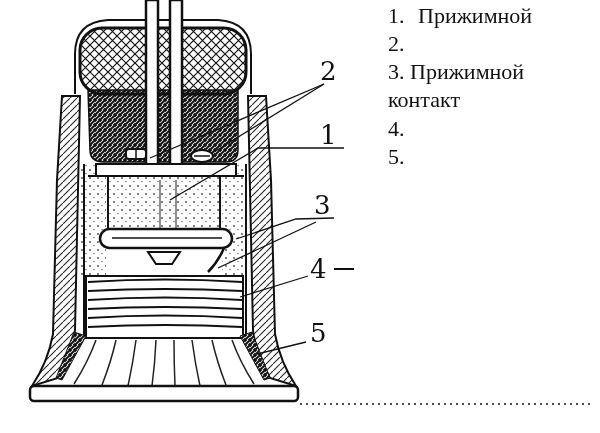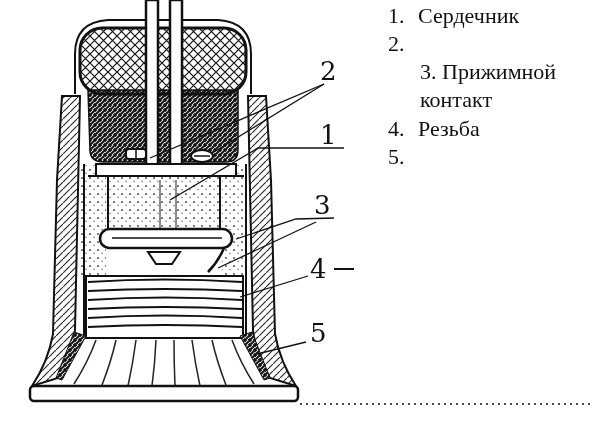--- a/index.html
+++ b/index.html
@@ -16,21 +16,21 @@
     position:absolute;
     left:388px;top:2px;
     width:206px;
     font-size:22px;
     line-height:1.28;
     color:#111;
   }
   .legend-item{display:flex;}
   .legend-item .num{flex:0 0 30px;}
   .legend-item .lbl{width:152px;}
-  .legend-item.wrap-flush{display:block;margin-left:32px;}
+  .legend-item.wrap-flush{display:block;}
   .legend-item.wrap-flush .num,
   .legend-item.wrap-flush .lbl{display:inline;width:auto;}
   .callout-num{
     font-family:"DejaVu Serif", serif;
     font-size:26px;
     fill:#111;
   }
 </style>
 </head>
 <body>
@@ -153,31 +153,30 @@
       <text class="callout-num" x="310" y="278">4</text>
       <text class="callout-num" x="310" y="342">5</text>
     </g>
 
     <line x1="300" y1="404" x2="592" y2="404" stroke="#111" stroke-width="1.6" stroke-dasharray="2,4"></line>
   </svg>
 
   <div class="legend">
     <div class="legend-item">
       <span class="num">1.</span>
-      <span class="lbl">Сердечник</span>
+      <span class="lbl">Прижимной</span>
     </div>
     <div class="legend-item">
       <span class="num">2.</span>
     </div>
     <div class="legend-item wrap-flush">
       <span class="num">3.</span>
       <span class="lbl">Прижимной контакт</span>
     </div>
     <div class="legend-item">
       <span class="num">4.</span>
-      <span class="lbl">Резьба</span>
     </div>
     <div class="legend-item">
       <span class="num">5.</span>
     </div>
   </div>
 
 </div>
 
 </body></html>

